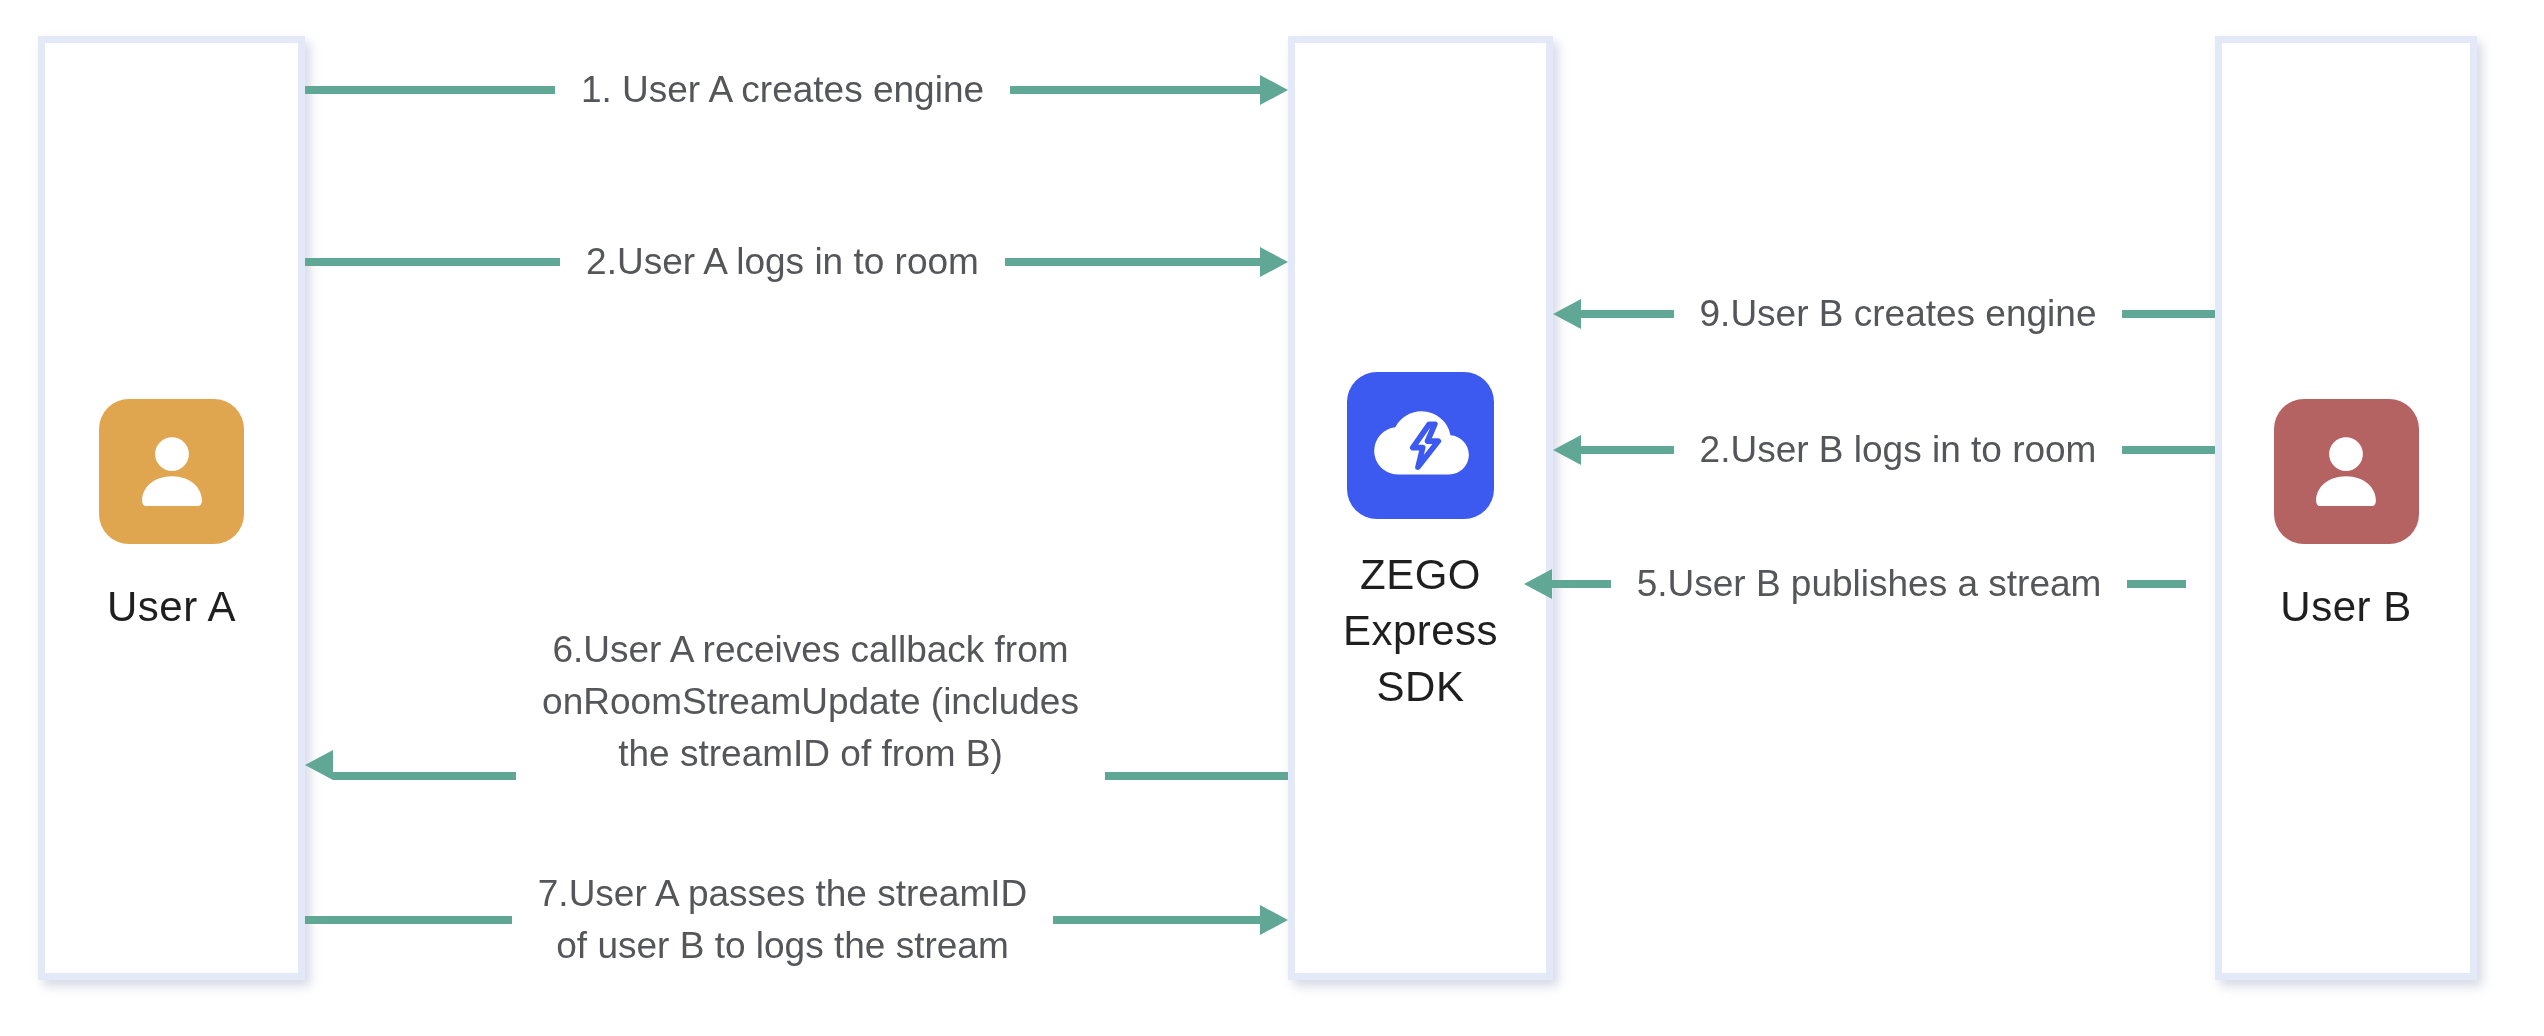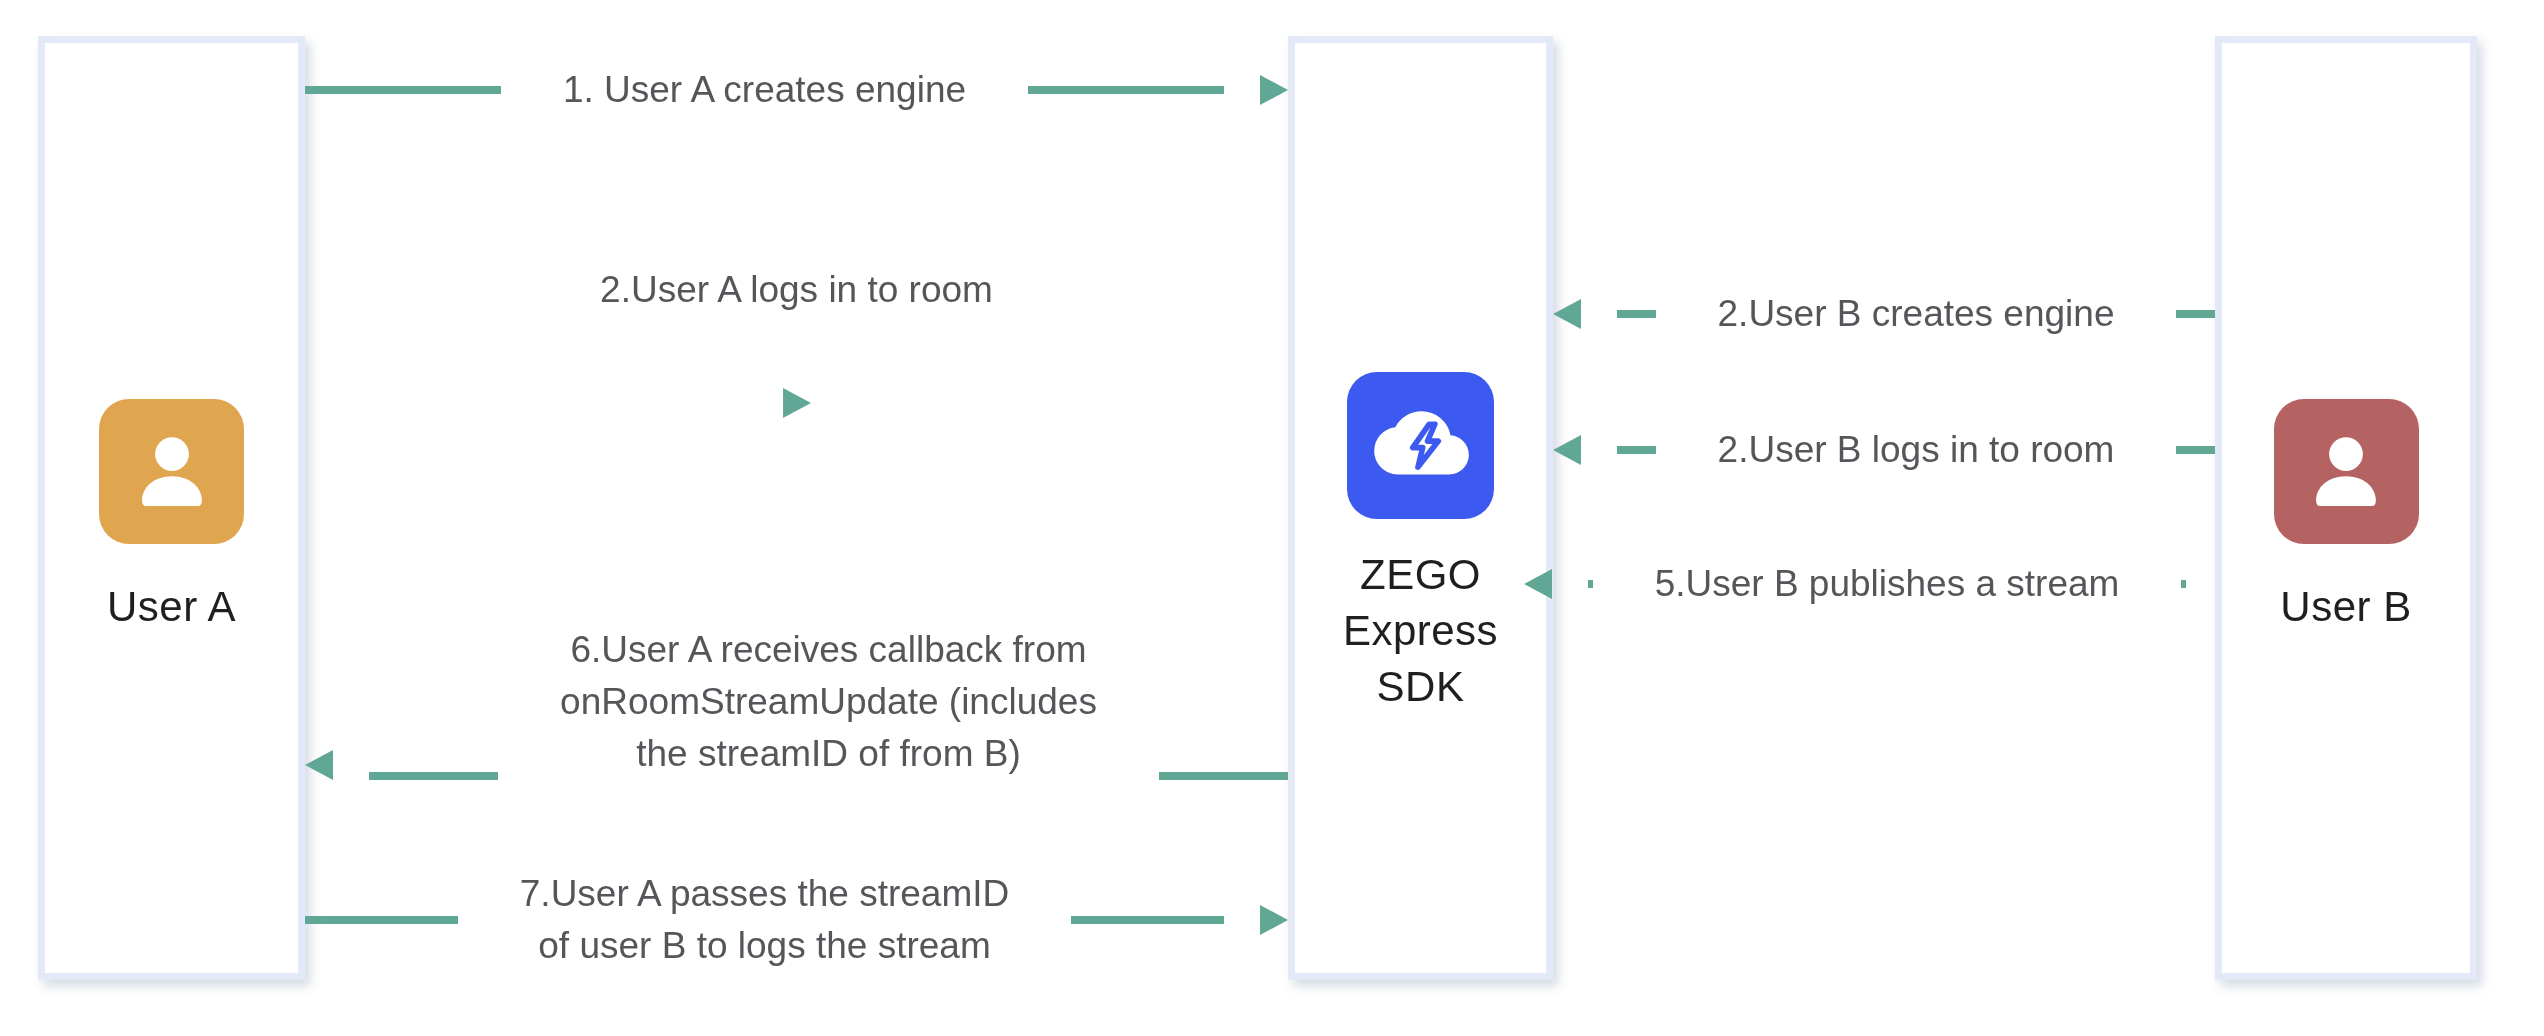--- a/index.html
+++ b/index.html
@@ -63,37 +63,37 @@
   .p-label-multi{
     margin-top:28px;
     font-size:42px;line-height:56px;
     color:var(--title_text);
     text-align:center;
     letter-spacing:0.5px;
   }
 
   
   .msg{
-    position:absolute;display:flex;align-items:center;height:52px;gap:36px;
+    position:absolute;display:flex;align-items:center;height:52px;
   }
   .msg .shaft{
     flex:1 1 auto;height:8px;background:var(--arrow);
   }
   .msg .label{
     flex:0 0 auto;margin:0 26px;
     font-size:37px;line-height:52px;
     color:var(--label_text);
     text-align:center;white-space:nowrap;
   }
   .head{width:0;height:0;flex:0 0 auto;}
   .head-r{border-top:15px solid transparent;border-bottom:15px solid transparent;border-left:28px solid var(--arrow);}
   .head-l{border-top:15px solid transparent;border-bottom:15px solid transparent;border-right:28px solid var(--arrow);}
 
   #msg1{left:305px;top:64px;width:983px;}
-  #msg2{left:305px;top:228px;width:983px;flex-direction:column;}
+  #msg2{left:305px;top:236px;width:983px;}
   #msg3{left:1553px;top:288px;width:662px;}
   #msg4{left:1553px;top:424px;width:662px;}
   #msg5{left:1524px;top:558px;width:662px;}
   #msg6{left:305px;top:624px;width:983px;height:auto;align-items:flex-end;}
   #msg6 .shaft{margin-top:22px;}
   #msg6 .head-l{margin-top:11px;}
   #msg7{left:305px;top:868px;width:983px;height:104px;}
 </style>
 </head>
 <body>
@@ -149,21 +149,21 @@
       <div>2.User A logs in to room</div>
     </div>
     <div class="shaft"></div>
     <div class="head head-r"></div>
   </div>
 
   <div class="msg" id="msg3">
     <div class="head head-l"></div>
     <div class="shaft"></div>
     <div class="label">
-      <div>2.User B creates engine</div>
+      <div>9.User B creates engine</div>
     </div>
     <div class="shaft"></div>
   </div>
 
   <div class="msg" id="msg4">
     <div class="head head-l"></div>
     <div class="shaft"></div>
     <div class="label">
       <div>2.User B logs in to room</div>
     </div>

